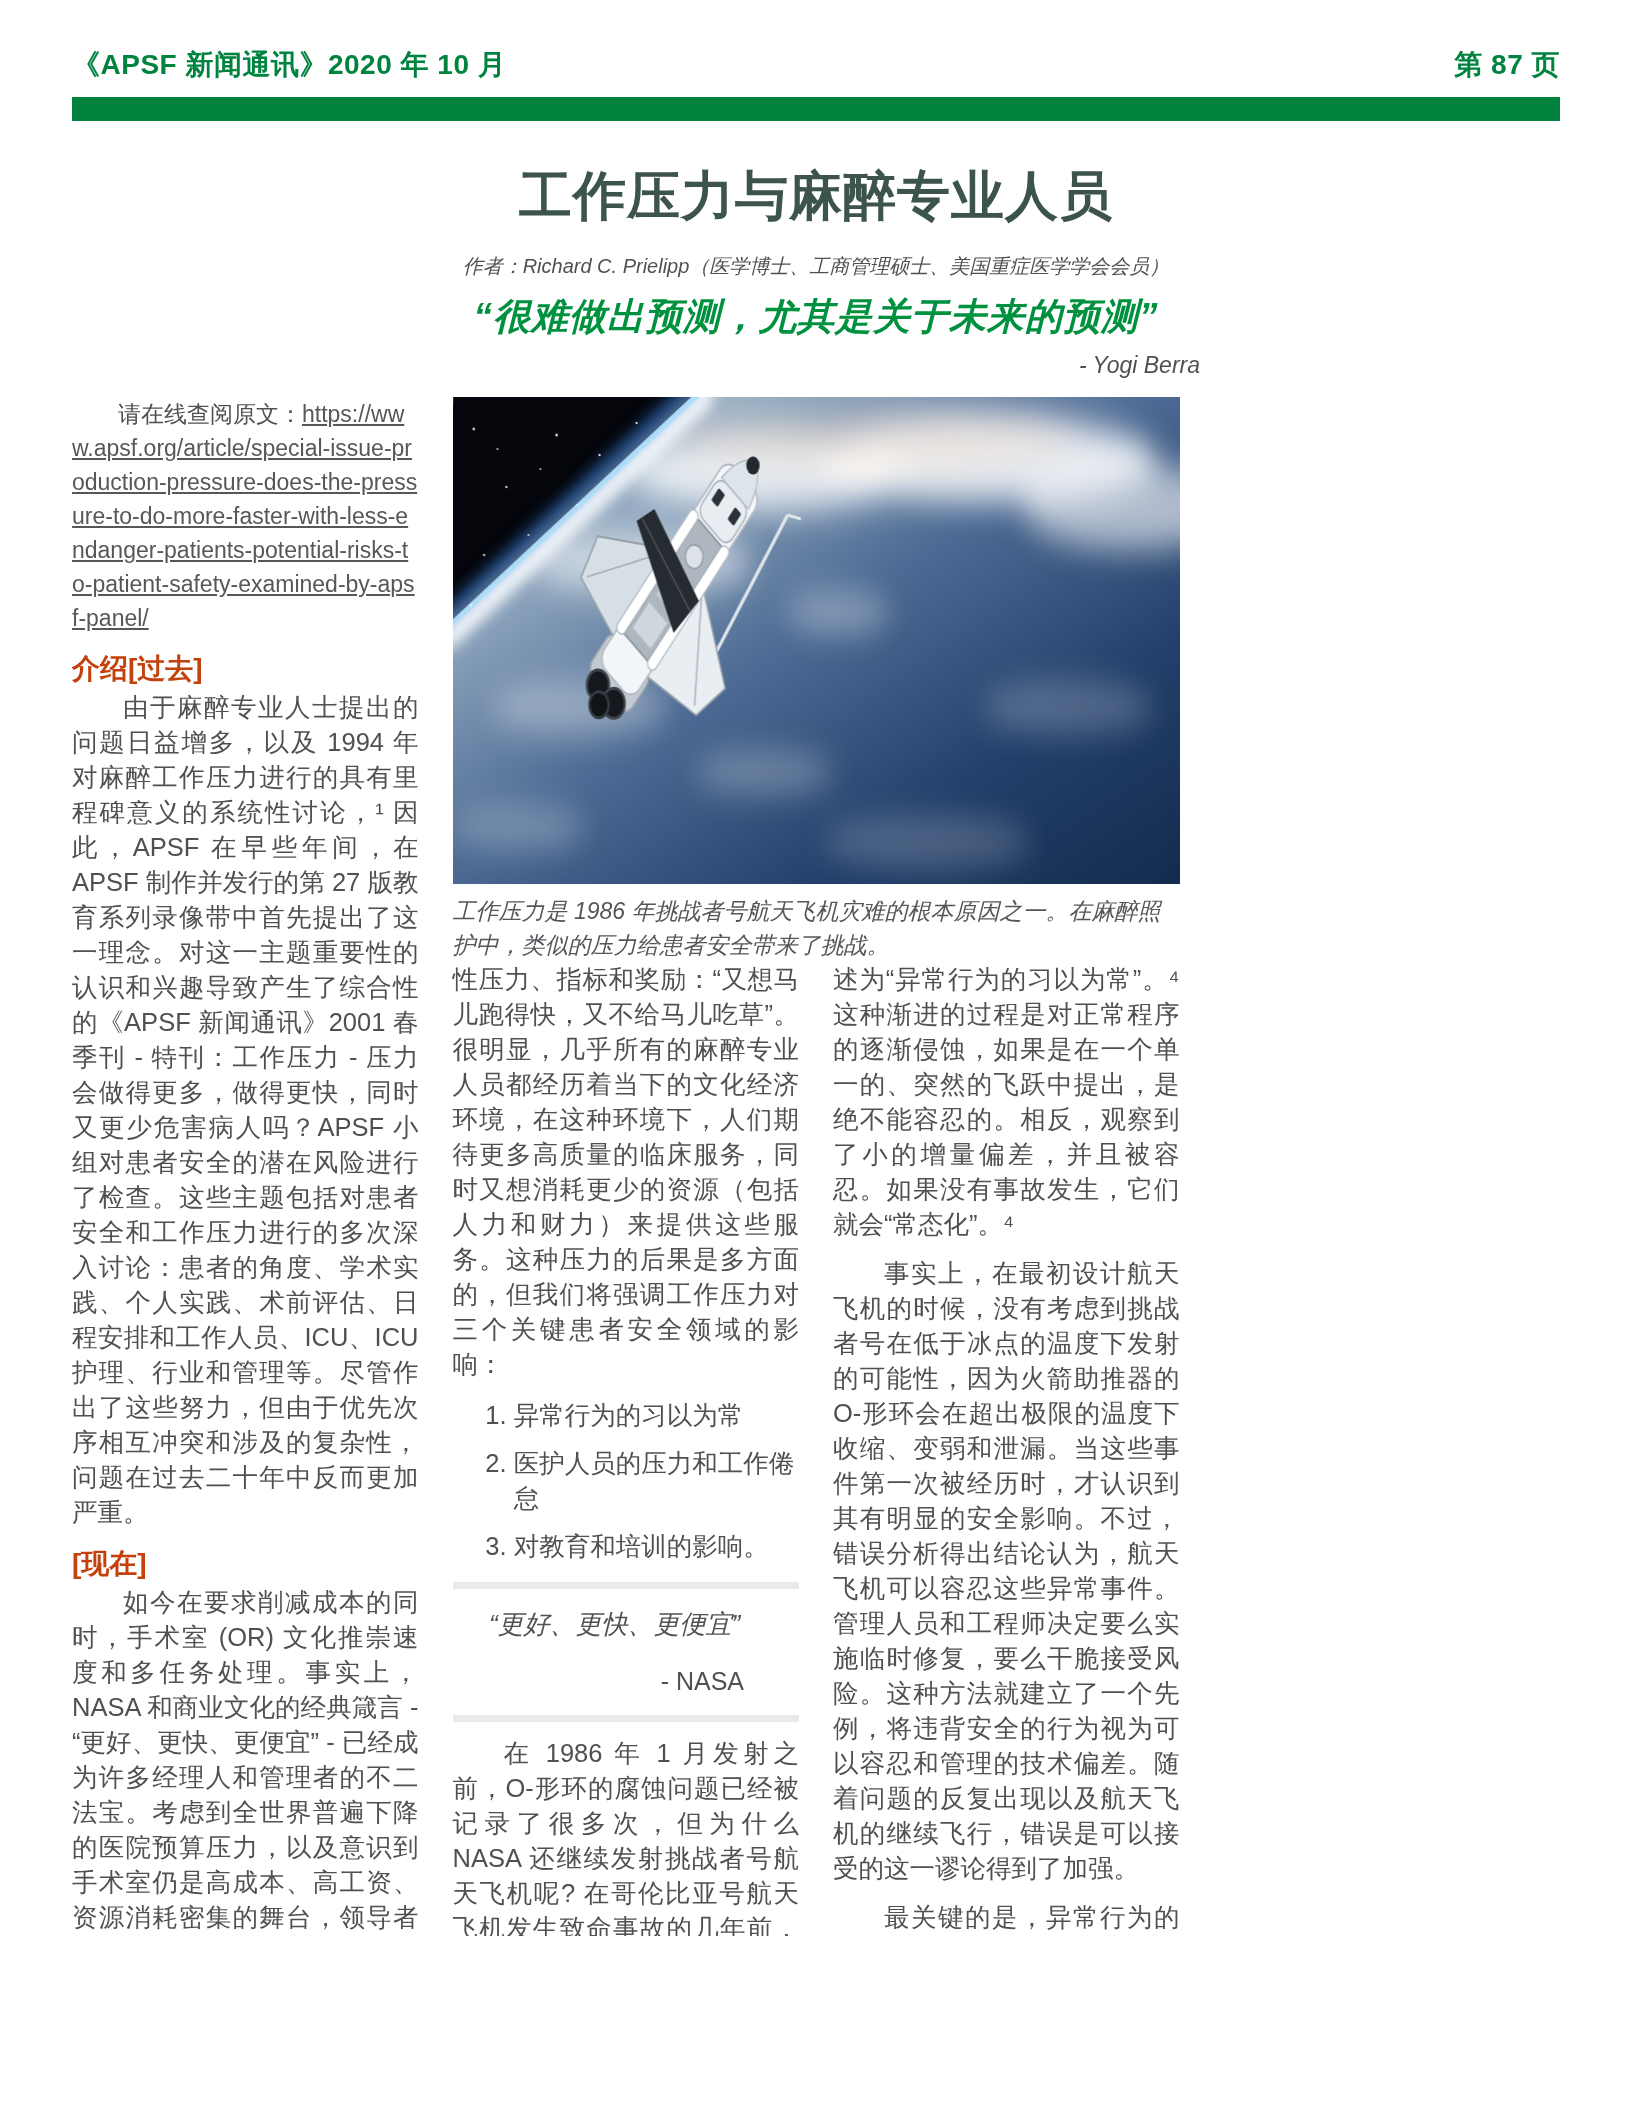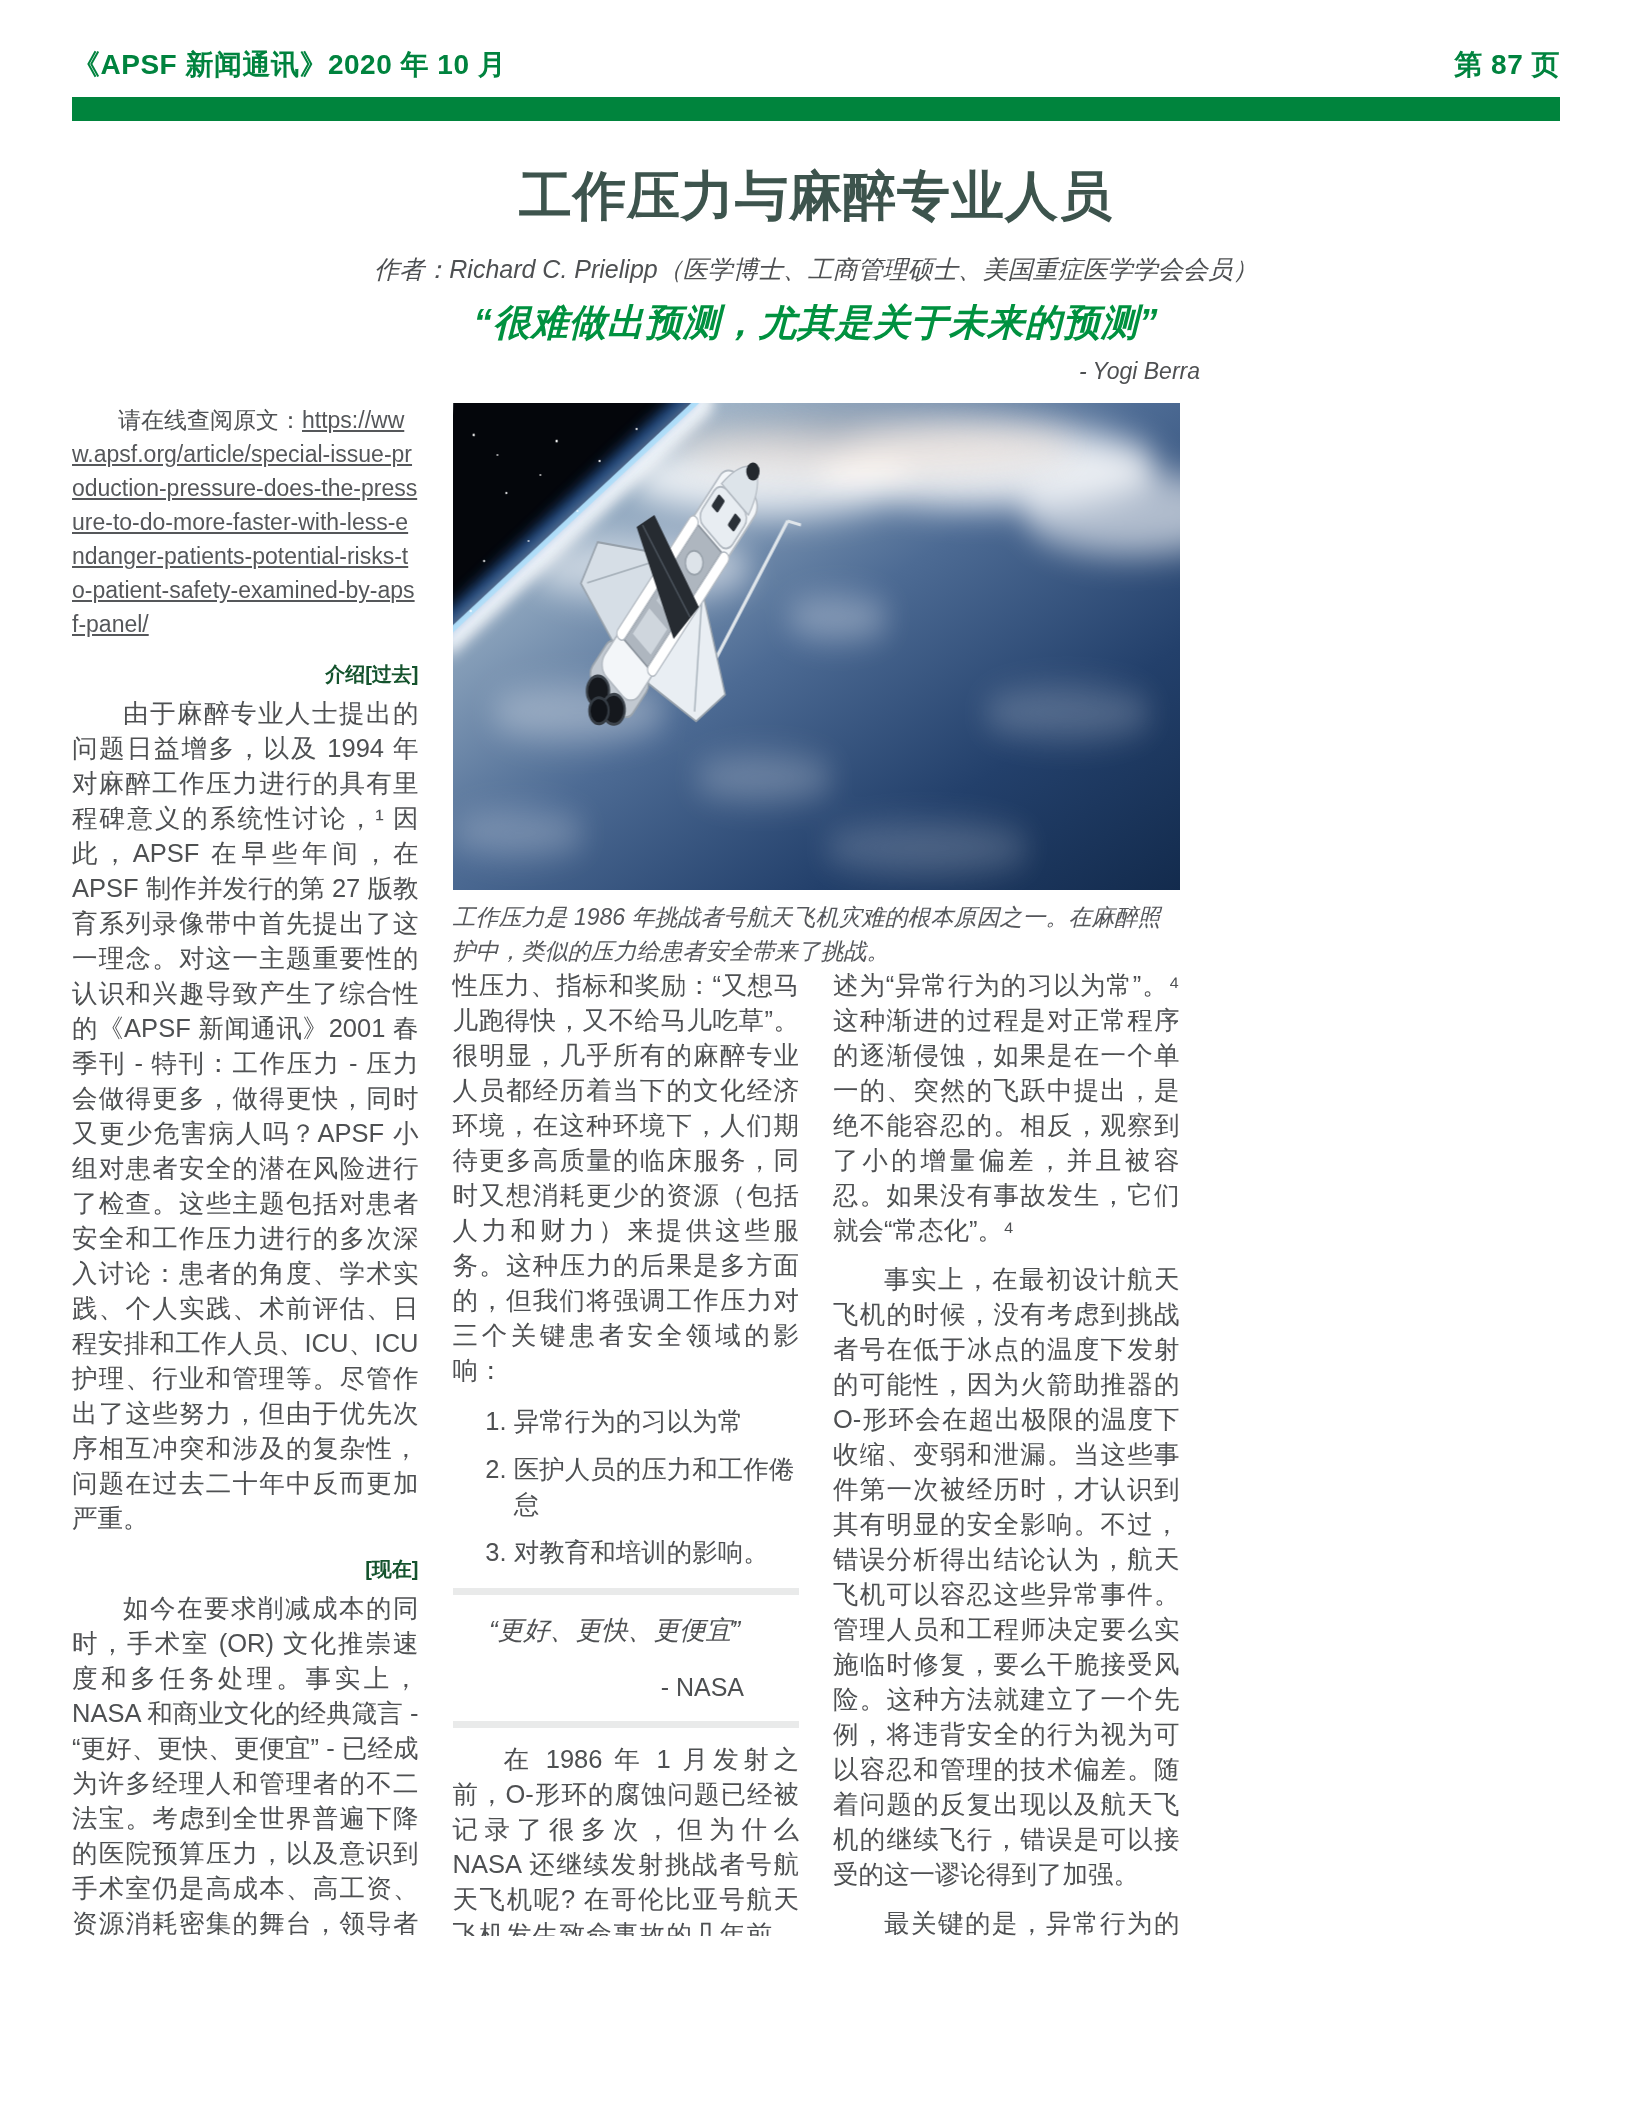--- a/index.html
+++ b/index.html
@@ -14,21 +14,21 @@
   .page { width: 1632px; height: 1936px; padding: 46px 72px 40px 72px; overflow: hidden; }
 
   
   .masthead { display: flex; justify-content: space-between; align-items: baseline; }
   .masthead .mh-text { font-size: 28px; font-weight: bold; color: #00833e; letter-spacing: 0.5px; }
   .green-bar { height: 24px; background: #00843d; margin-top: 13px; }
 
   
   .article-head { text-align: center; }
   .title { margin-top: 40px; font-size: 53px; font-weight: bold; color: #3d544d; letter-spacing: 1px; text-align: center; }
-  .byline { margin-top: 20px; font-size: 25px; font-style: italic; color: #4e5052; }
+  .byline { margin-top: 20px; font-size: 20px; font-style: italic; color: #4e5052; }
   .big-quote { margin-top: 12px; font-size: 37px; font-weight: bold; font-style: italic; color: #00913f; letter-spacing: 1px; }
   .quote-attrib { margin-top: 10px; font-size: 23px; font-style: italic; color: #4e5052; text-align: right; padding-right: 360px; }
 
   
   .content-grid {
     margin-top: 18px;
     display: grid;
     grid-template-columns: 1fr 1fr 1fr 1fr;
     grid-column-gap: 34px;
     grid-template-rows: auto 1fr;
@@ -39,21 +39,21 @@
   .col-right { grid-column: 3; grid-row: 2; }
 
   .body-text { font-size: 25.5px; line-height: 35px; text-align: justify; color: #4e5052; }
   p.para { margin-top: 14px; }
   p.para.indent { text-indent: 2em; }
   p.para.first { margin-top: 0; }
 
   .link-para { font-size: 23px; line-height: 34px; text-indent: 2em; text-align: left; }
   .link-para a { color: #55575a; text-decoration: underline; word-break: break-all; }
 
-  .sec-heading { margin-top: 16px; margin-bottom: 4px; text-align: right; font-size: 20px; font-weight: bold; color: #14532d; }
+  .sec-heading { margin-top: 16px; margin-bottom: 4px; text-align: left; font-size: 28px; font-weight: bold; color: #c2410c; }
 
   ol.impact-list { margin: 16px 0 4px 0; padding-left: 2.4em; text-align: left; }
   ol.impact-list li { margin-top: 13px; line-height: 35px; }
 
   .pull-quote-block { margin-top: 18px; border-top: 7px solid #e9eaea; border-bottom: 7px solid #e9eaea; padding: 18px 0 16px 0; }
   .pull-quote { font-size: 26px; font-style: italic; color: #4e5052; text-indent: 1.4em; text-align: left; }
   .pull-quote-attrib { margin-top: 22px; font-size: 25px; color: #4e5052; text-align: right; padding-right: 55px; }
 
   .continuation { margin-top: 16px; font-size: 25.5px; font-weight: bold; text-align: right; color: #701a75; }
 

